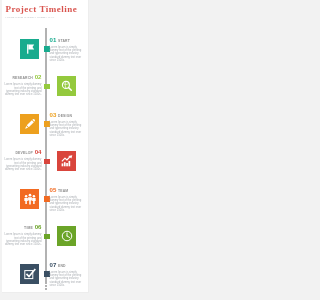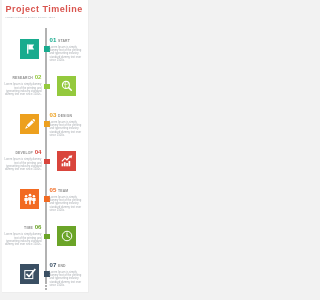--- a/index.html
+++ b/index.html
@@ -1,19 +1,19 @@
 <!DOCTYPE html>
 <html><head>
 <meta charset="utf-8">
 <style>
   html,body{margin:0;padding:0;}
   body{width:93px;height:300px;background:#f2f2f2;font-family:"Liberation Sans",sans-serif;overflow:hidden;}
   .page{position:absolute;left:2px;top:0px;width:87px;height:293px;background:#fff;box-sizing:border-box;
         border-right:1px solid #ededed;border-bottom:1px solid #ededed;}
-  .hdr{position:absolute;left:3.5px;top:3.6px;}
+  .hdr{position:absolute;left:3.5px;top:3.6px;font-family:Liberation Serif, serif;}
   .title{font-size:9px;font-weight:bold;color:#d9544e;letter-spacing:0.5px;line-height:10.5px;}
   .subtitle{font-size:2.35px;color:#a8aeb4;letter-spacing:0.17px;margin-top:1.8px;}
   .line{position:absolute;left:43px;top:31px;width:2px;height:251px;background:#b2b2b2;}
   .dash-top{position:absolute;left:43px;top:27.5px;width:2px;height:4px;
      background:repeating-linear-gradient(#b2b2b2 0 1.6px, #ffffff 1.6px 2.5px);}
   .dash-bot{position:absolute;left:43px;top:282px;width:2px;height:9px;
      background:repeating-linear-gradient(#b2b2b2 0 1.8px, #ffffff 1.8px 3.1px);}
   .node{position:absolute;left:42px;width:5.5px;height:5.5px;}
   .ibox{position:absolute;width:19.5px;height:20px;}
   .ibox svg{position:absolute;left:4px;top:4px;width:12px;height:12px;fill:#fff;stroke:none;}

